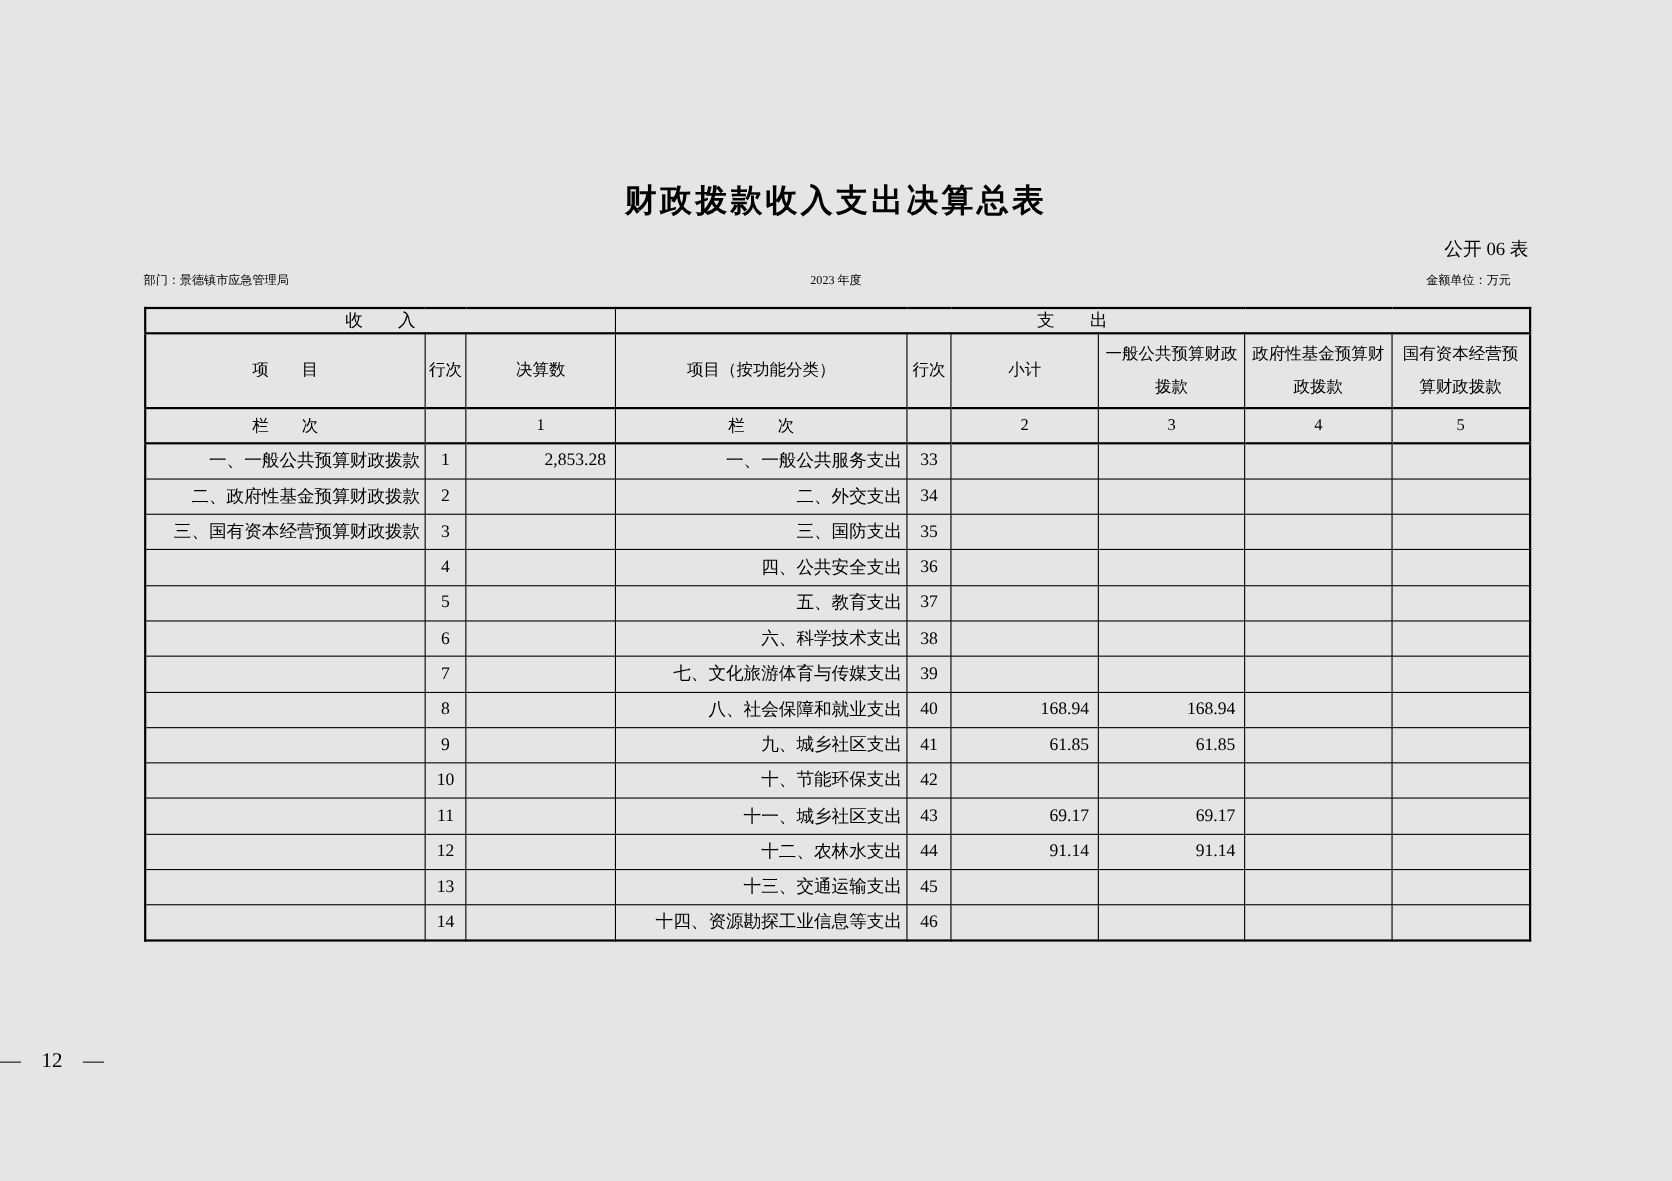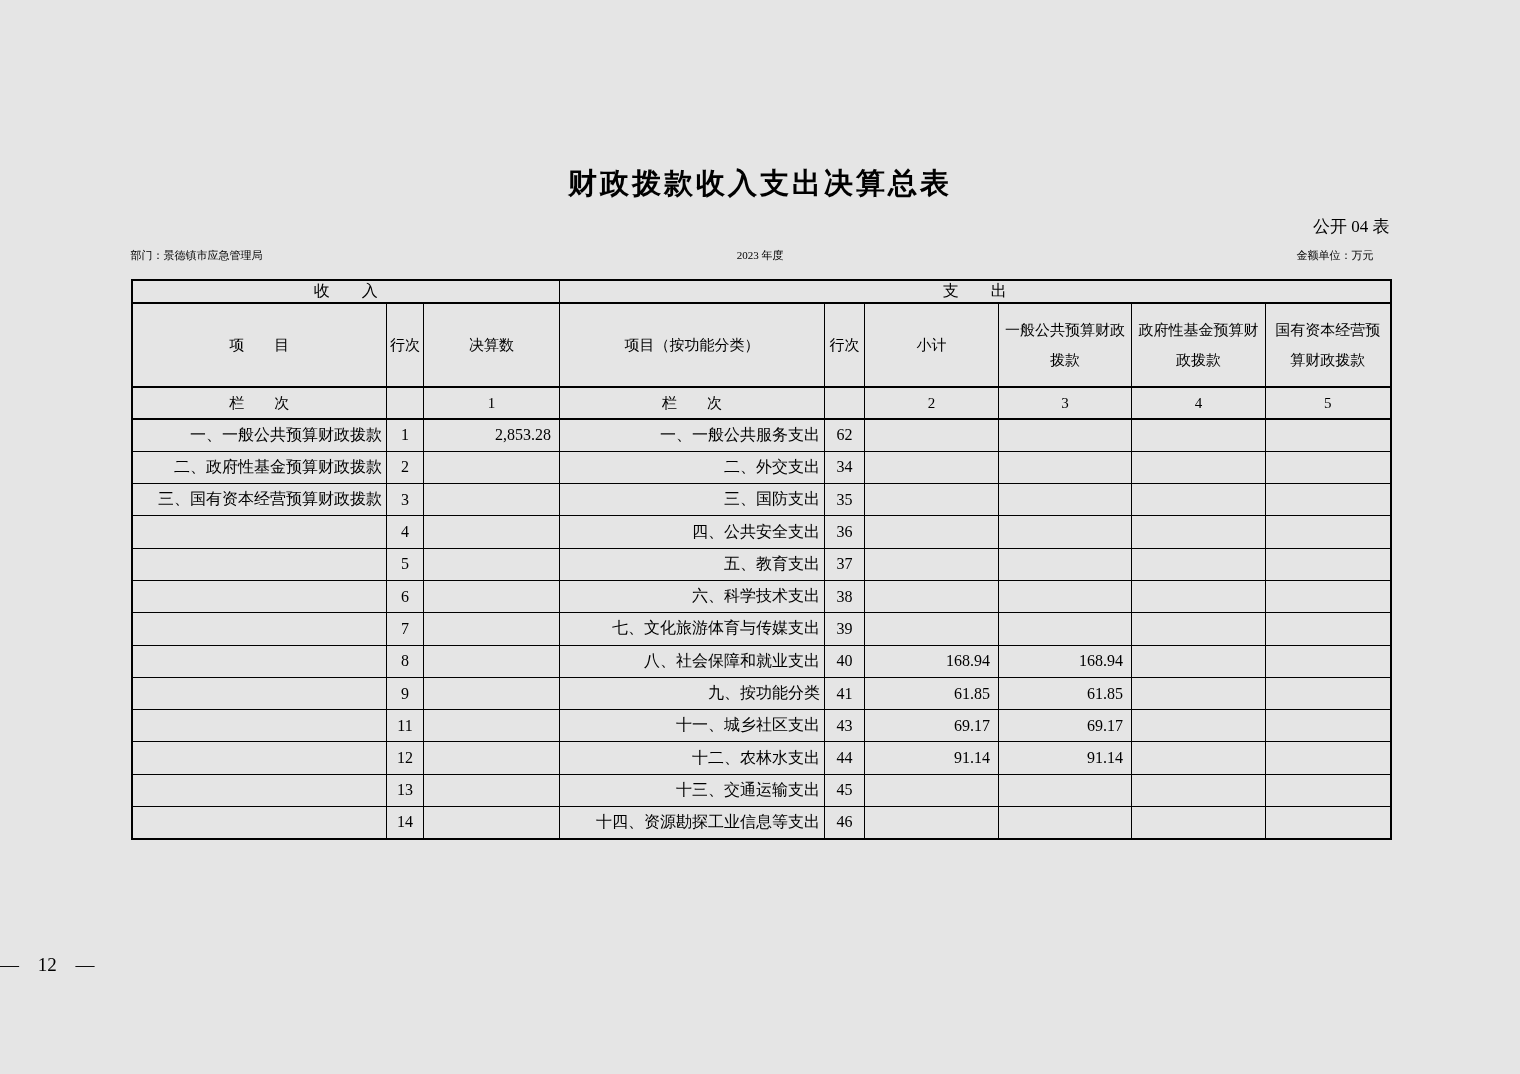--- a/index.html
+++ b/index.html
@@ -54,21 +54,21 @@
     vertical-align: middle;
     overflow: hidden;
   }
   tr.band1 td {
     height: 17px;
     text-align: center;
     font-size: 16px;
     border-bottom-width: 2.5px;
   }
   tr.band2 td {
-    height: 84px;
+    height: 68px;
     text-align: center;
     font-size: 15px;
     line-height: 30px;
     padding: 2px 4px;
   }
   tr.band2 td.rowno-h { line-height: 42px; padding: 2px 2px; }
   tr.band3 td {
     height: 32px;
     text-align: center;
     font-size: 15px;
@@ -90,21 +90,21 @@
   }
 </style>
 </head>
 <body>
 
 <div class="page">
 
   <div class="doc-title">财政拨款收入支出决算总表</div>
 
   <div class="content">
-    <div class="table-code">公开 04 表</div>
+    <div class="table-code">公开 06 表</div>
 
     <div class="meta-row">
       <span class="meta-dept">部门：景德镇市应急管理局</span>
       <span class="meta-year">2023 年度</span>
       <span class="meta-unit">金额单位：万元</span>
     </div>
 
     <table class="budget">
       <colgroup>
         <col style="width:255px">
@@ -142,21 +142,21 @@
           <td>2</td>
           <td>3</td>
           <td>4</td>
           <td>5</td>
         </tr>
       <tr class="data-row">
       <td class="cell-item">一、一般公共预算财政拨款</td>
       <td class="cell-rowno">1</td>
       <td class="cell-num">2,853.28</td>
       <td class="cell-item">一、一般公共服务支出</td>
-      <td class="cell-rowno">62</td>
+      <td class="cell-rowno">33</td>
       <td class="cell-num"></td>
       <td class="cell-num"></td>
       <td class="cell-num"></td>
       <td class="cell-num"></td>
     </tr>
           <tr class="data-row">
       <td class="cell-item">二、政府性基金预算财政拨款</td>
       <td class="cell-rowno">2</td>
       <td class="cell-num"></td>
       <td class="cell-item">二、外交支出</td>
@@ -229,24 +229,35 @@
       <td class="cell-rowno">40</td>
       <td class="cell-num">168.94</td>
       <td class="cell-num">168.94</td>
       <td class="cell-num"></td>
       <td class="cell-num"></td>
     </tr>
           <tr class="data-row">
       <td class="cell-item"></td>
       <td class="cell-rowno">9</td>
       <td class="cell-num"></td>
-      <td class="cell-item">九、按功能分类</td>
+      <td class="cell-item">九、城乡社区支出</td>
       <td class="cell-rowno">41</td>
       <td class="cell-num">61.85</td>
       <td class="cell-num">61.85</td>
+      <td class="cell-num"></td>
+      <td class="cell-num"></td>
+    </tr>
+          <tr class="data-row">
+      <td class="cell-item"></td>
+      <td class="cell-rowno">10</td>
+      <td class="cell-num"></td>
+      <td class="cell-item">十、节能环保支出</td>
+      <td class="cell-rowno">42</td>
+      <td class="cell-num"></td>
+      <td class="cell-num"></td>
       <td class="cell-num"></td>
       <td class="cell-num"></td>
     </tr>
           <tr class="data-row">
       <td class="cell-item"></td>
       <td class="cell-rowno">11</td>
       <td class="cell-num"></td>
       <td class="cell-item">十一、城乡社区支出</td>
       <td class="cell-rowno">43</td>
       <td class="cell-num">69.17</td>

